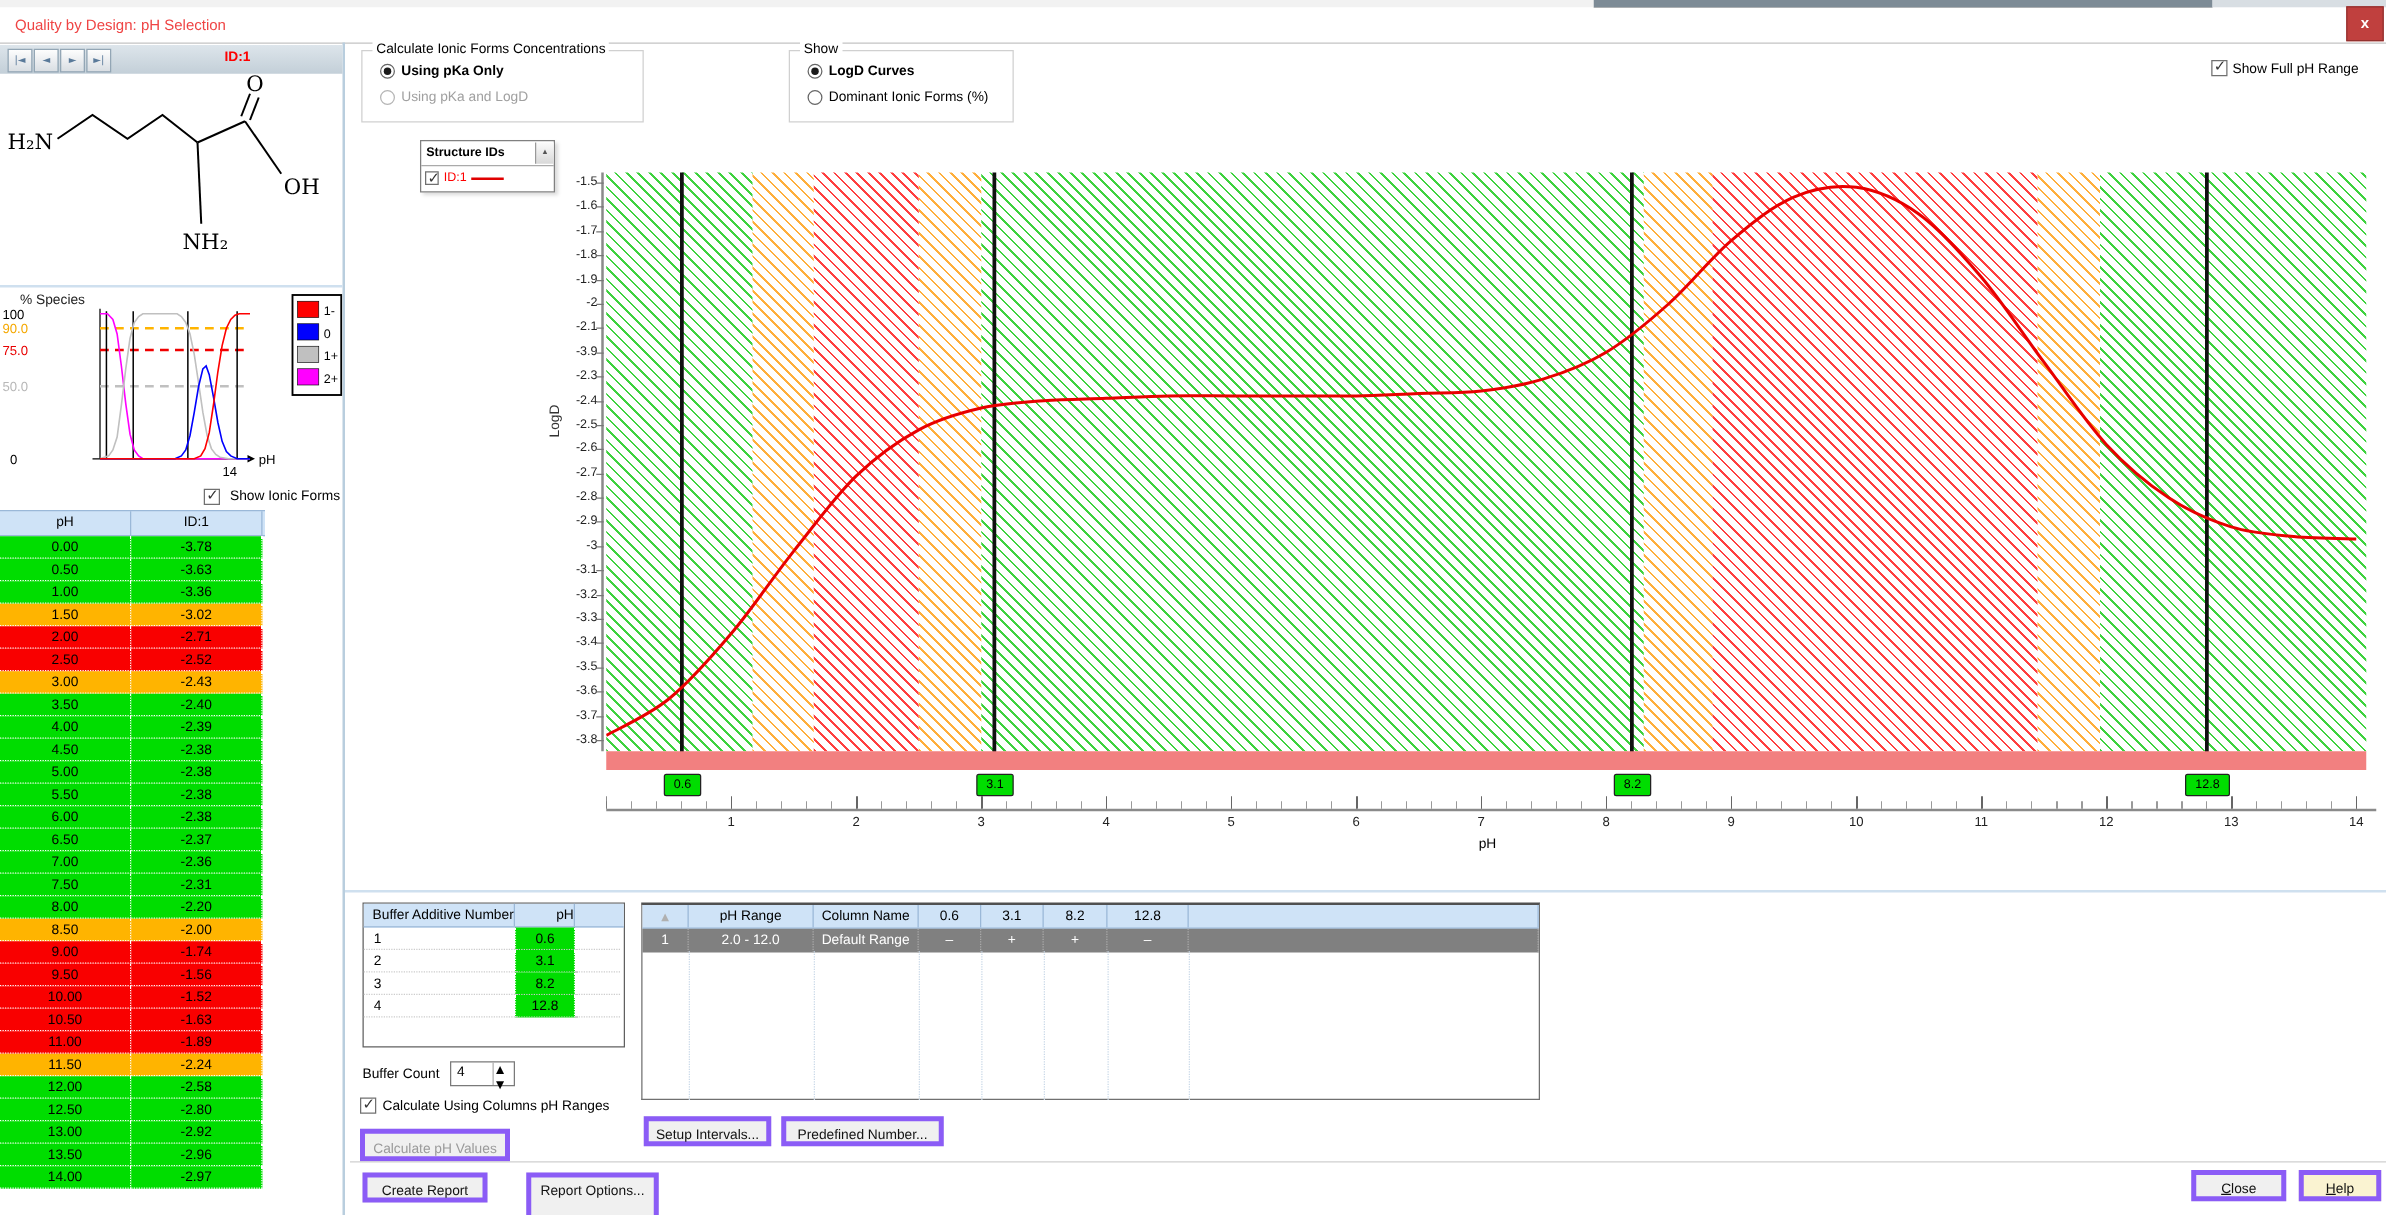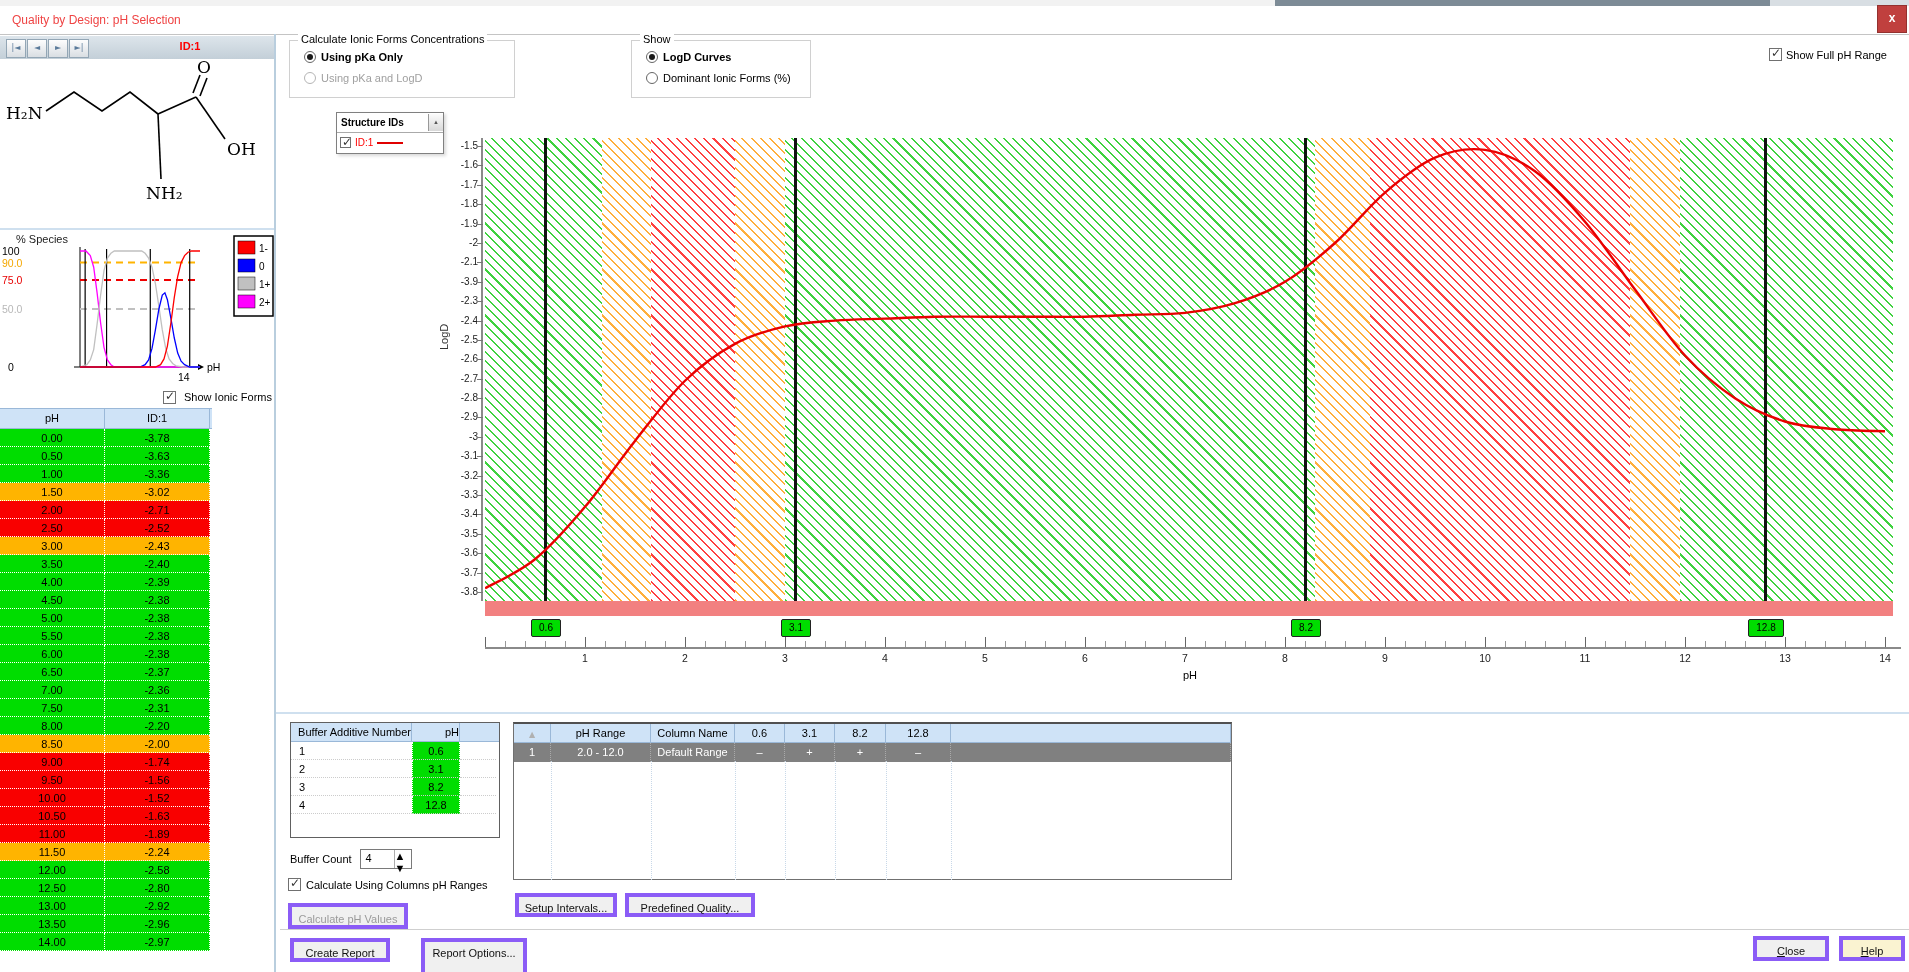--- a/index.html
+++ b/index.html
@@ -513,21 +513,21 @@
       <div class="colguide" style="left: 137px; top: 37px; height: 119px;"></div>
       <div class="colguide" style="left: 221px; top: 37px; height: 119px;"></div>
       <div class="colguide" style="left: 271px; top: 37px; height: 119px;"></div>
       <div class="colguide" style="left: 321px; top: 37px; height: 119px;"></div>
       <div class="colguide" style="left: 372px; top: 37px; height: 119px;"></div>
       <div class="colguide" style="left: 437px; top: 37px; height: 119px;"></div>
     </div>
 </div>
 
 <div class="abs btn" style="left:515px;top:893px;width:102px;height:24px;line-height:22px;">Setup Intervals...</div>
-<div class="abs btn" style="left:625px;top:893px;width:130px;height:24px;line-height:22px;">Predefined Quality...</div>
+<div class="abs btn" style="left:625px;top:893px;width:130px;height:24px;line-height:22px;">Predefined Number...</div>
 
 <div class="abs hsep3"></div>
 <div class="abs btn" style="left:290px;top:938px;width:100px;height:24px;line-height:22px;">Create Report</div>
 <div class="abs btn" style="left:421px;top:938px;width:106px;height:40px;line-height:22px;">Report Options...</div>
 <div class="abs btn btn-u" style="left:1753px;top:936px;width:76px;height:25px;line-height:23px;">Close</div>
 <div class="abs btn btn-u" style="left:1839px;top:936px;width:66px;height:25px;line-height:23px;background:#faf3d1;">Help</div>
 
 <div class="abs navbtn" style="left: 6px;">|◄</div>
 <div class="abs navbtn" style="left: 27px;">◄</div>
 <div class="abs navbtn" style="left: 48px;">►</div>

